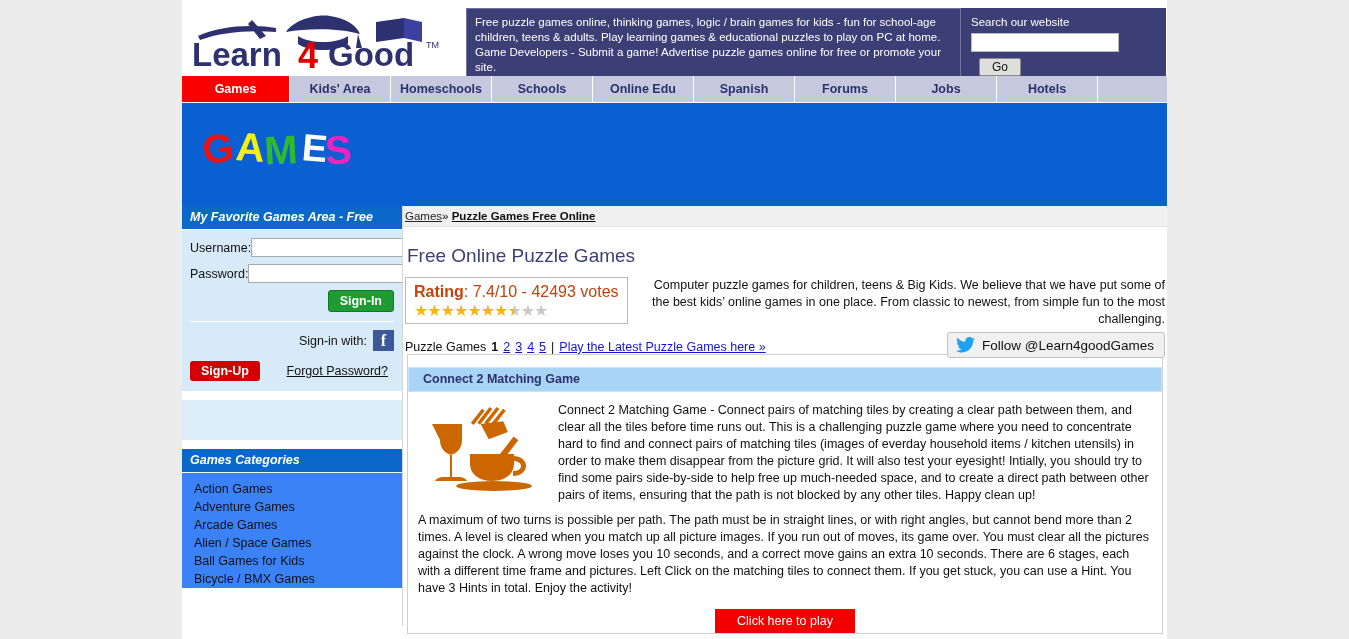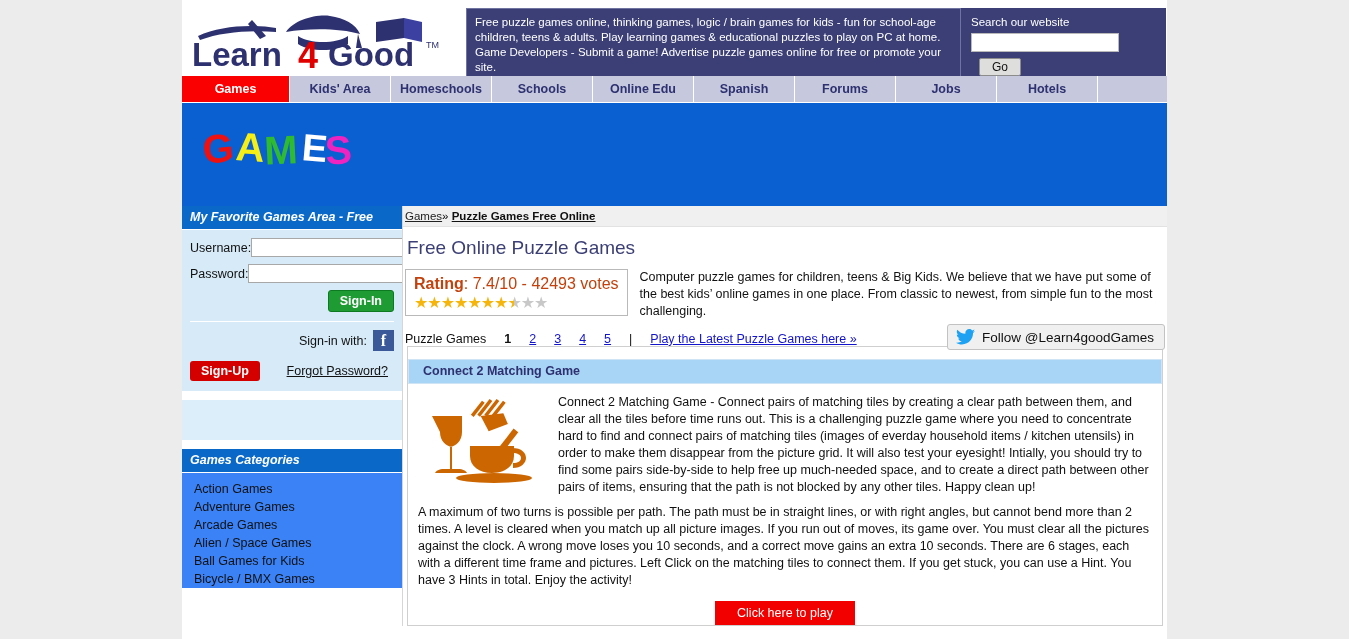--- a/index.html
+++ b/index.html
@@ -83,33 +83,33 @@
   .forgot-link { font-size: 12.5px; color: #111; text-decoration: underline; cursor: pointer; margin-right: 6px; }
   .sponsored-body { background: #ddeefb; height: 40px; }
   .gap-white { height: 9px; background: #ffffff; }
   .cat-body { background: #3b82f6; padding: 7px 0 0 0; }
   .cat-item { font-size: 12.5px; color: #111; padding: 1px 0 1px 12px; cursor: pointer; line-height: 16px; }
 
   
   .crumb-bar { background: #f0f0f0; padding: 4px 4px 4px 2px; font-size: 11.5px; border-bottom: 1px solid #e2e2e2; }
   .crumb-link { color: #222; text-decoration: underline; cursor: pointer; }
   .crumb-cur { color: #111; font-weight: bold; text-decoration: underline; cursor: pointer; }
-  .main-pad { padding: 8px 2px 0 2px; }
+  .main-pad { padding: 16px 2px 0 2px; }
   .page-title { font-size: 19px; color: #3b3f75; margin: 2px 0 10px 2px; font-weight: normal; }
   .intro-row { display: flex; gap: 12px; align-items: flex-start; }
   .rating-box { border: 1px solid #b9b9b9; padding: 5px 8px 4px 8px; background: #ffffff; }
   .rating-line { font-size: 16px; color: #c2410c; white-space: nowrap; }
   .rating-line b { font-weight: bold; }
   .stars { margin-top: 2px; line-height: 1; display: flex; }
   .star { font-size: 16px; letter-spacing: -1px; }
   .star.on { color: #f5b50a; }
   .star.half { background: linear-gradient(90deg, #f5b50a 50%, #c8c8c8 50%); -webkit-background-clip: text; background-clip: text; color: transparent; }
   .star.off { color: #c8c8c8; }
-  .intro-text { font-size: 12.5px; line-height: 17px; color: #111; }
-  .pager { margin-top: 12px; font-size: 12.5px; color: #111; display: flex; align-items: center; gap: 18px; position: relative; }
+  .intro-text { font-size: 12.5px; line-height: 17px; color: #111; text-align: right; }
+  .pager { margin-top: 12px; font-size: 12.5px; color: #111; display: flex; align-items: center; gap: 5px; position: relative; }
   .pager b { font-weight: bold; }
   .pg-link { color: #1414cc; text-decoration: underline; cursor: pointer; }
   .latest-link { color: #1414cc; text-decoration: underline; cursor: pointer; }
   .twitter-btn {
     position: absolute; right: 0; top: -8px; display: flex; align-items: center; gap: 7px;
     background: #f0f0f0; border: 1px solid #c2c2c2; border-radius: 3px;
     padding: 4px 10px 4px 8px; font-size: 13.5px; color: #111; cursor: pointer; white-space: nowrap;
   }
   .game-head {
     background: #a8d4f5; color: #2e3170; font-weight: bold; font-size: 12.5px;

